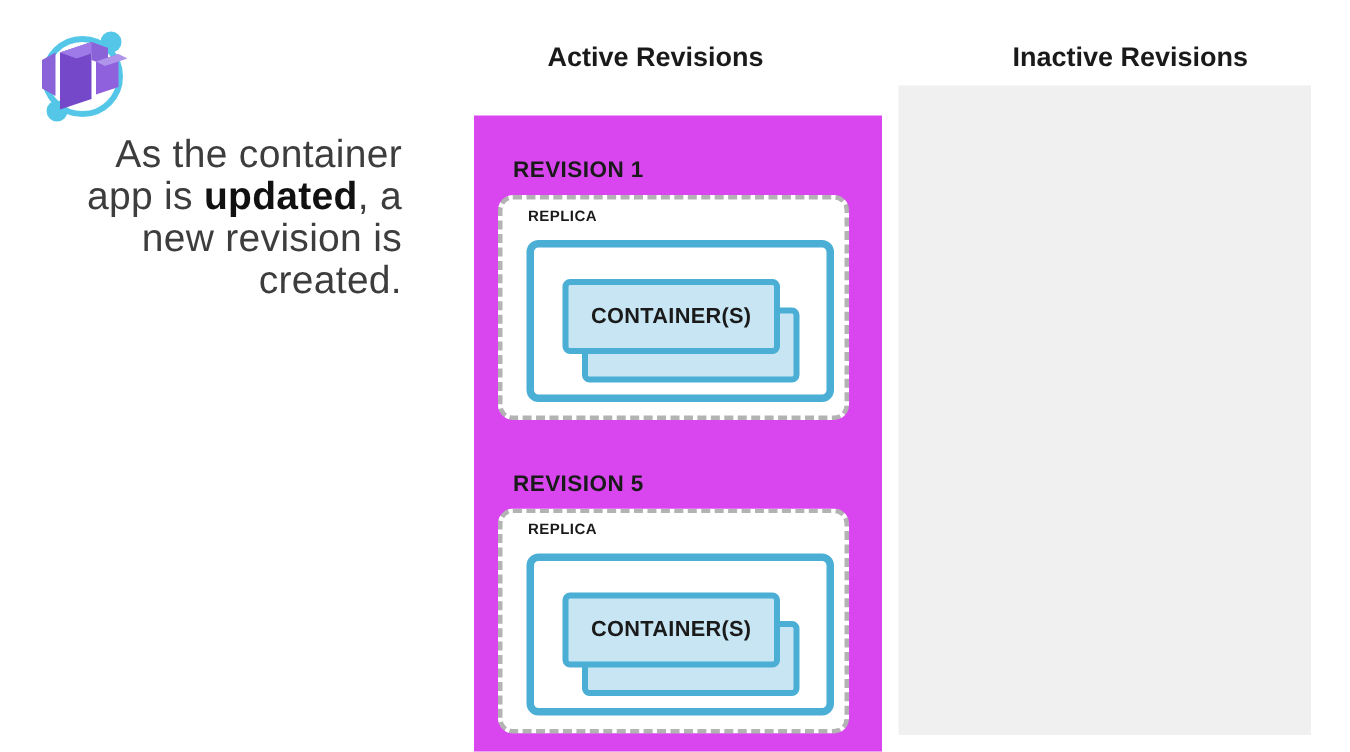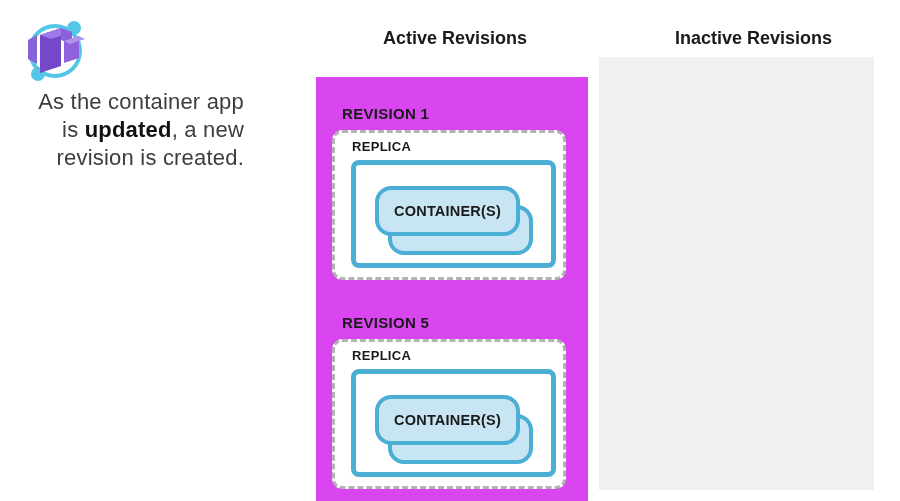--- a/index.html
+++ b/index.html
@@ -2,31 +2,31 @@
 <html><head>
 <meta charset="utf-8">
 <style>
   * { margin: 0; padding: 0; box-sizing: border-box; }
   html, body { width: 900px; height: 501px; background: #ffffff; overflow: hidden; }
   body { position: relative; font-family: "Liberation Sans", "DejaVu Sans", sans-serif; }
 
   .logo { position: absolute; left: 16px; top: 14px; width: 78px; height: 70px; }
 
   .intro {
-    position: absolute; left: 16px; top: 88px; width: 228px;
-    text-align: right; font-size: 22px; line-height: 28px;
+    position: absolute; left: 40px; top: 88px; width: 228px;
+    text-align: right; font-size: 26px; line-height: 28px;
     color: #3d3d3d; letter-spacing: 0.2px;
   }
   .intro b { color: #111111; font-weight: 700; }
 
   .col-header {
     position: absolute; top: 28px; height: 26px;
     text-align: center; font-size: 18px; font-weight: 700; color: #1a1a1a;
   }
-  .col-header.active   { left: 319px; width: 272px; }
+  .col-header.active   { left: 301px; width: 272px; }
   .col-header.inactive { left: 616px; width: 275px; }
 
   .column { position: absolute; top: 57px; height: 433px; }
   .column.active   { left: 316px; width: 272px; }
   .column.inactive { left: 599px; width: 275px; }
 
   .revision-group { position: absolute; left: 0; width: 100%; }
   .revision-group.rev1 { top: 28px; }
   .revision-group.rev2 { top: 237px; }
 
@@ -34,29 +34,29 @@
     position: absolute; left: 26px; top: 0;
     font-size: 15px; font-weight: 700; color: #1a1a1a; letter-spacing: 0.3px;
   }
 
   .replica-box {
     position: absolute; left: 16px; top: 25px; width: 234px; height: 150px;
     background: #ffffff; border: 3px dashed #b3b3b3; border-radius: 10px;
   }
   .replica-label {
     position: absolute; left: 17px; top: 6px;
-    font-size: 13px; font-weight: 700; color: #1a1a1a; letter-spacing: 0.3px; text-align: right;
+    font-size: 10px; font-weight: 700; color: #1a1a1a; letter-spacing: 0.3px; text-align: right;
   }
   .pod-box {
     position: absolute; left: 16px; top: 27px; width: 205px; height: 108px;
     background: #ffffff; border: 5px solid #4aaed5; border-radius: 8px;
   }
   .container-card {
     position: absolute; width: 145px; height: 50px;
-    background: #c7e5f3; border: 4px solid #4aaed5; border-radius: 16px;
+    background: #c7e5f3; border: 4px solid #4aaed5; border-radius: 5px;
     display: flex; align-items: center; justify-content: center;
     font-size: 14.5px; font-weight: 700; color: #1a1a1a; letter-spacing: 0.2px;
   }
   .container-card.front { left: 19px; top: 21px; z-index: 2; }
   .container-card.back  { left: 32px; top: 40px; z-index: 1; }
 </style>
 </head>
 <body>
 
 <div class="logo">

